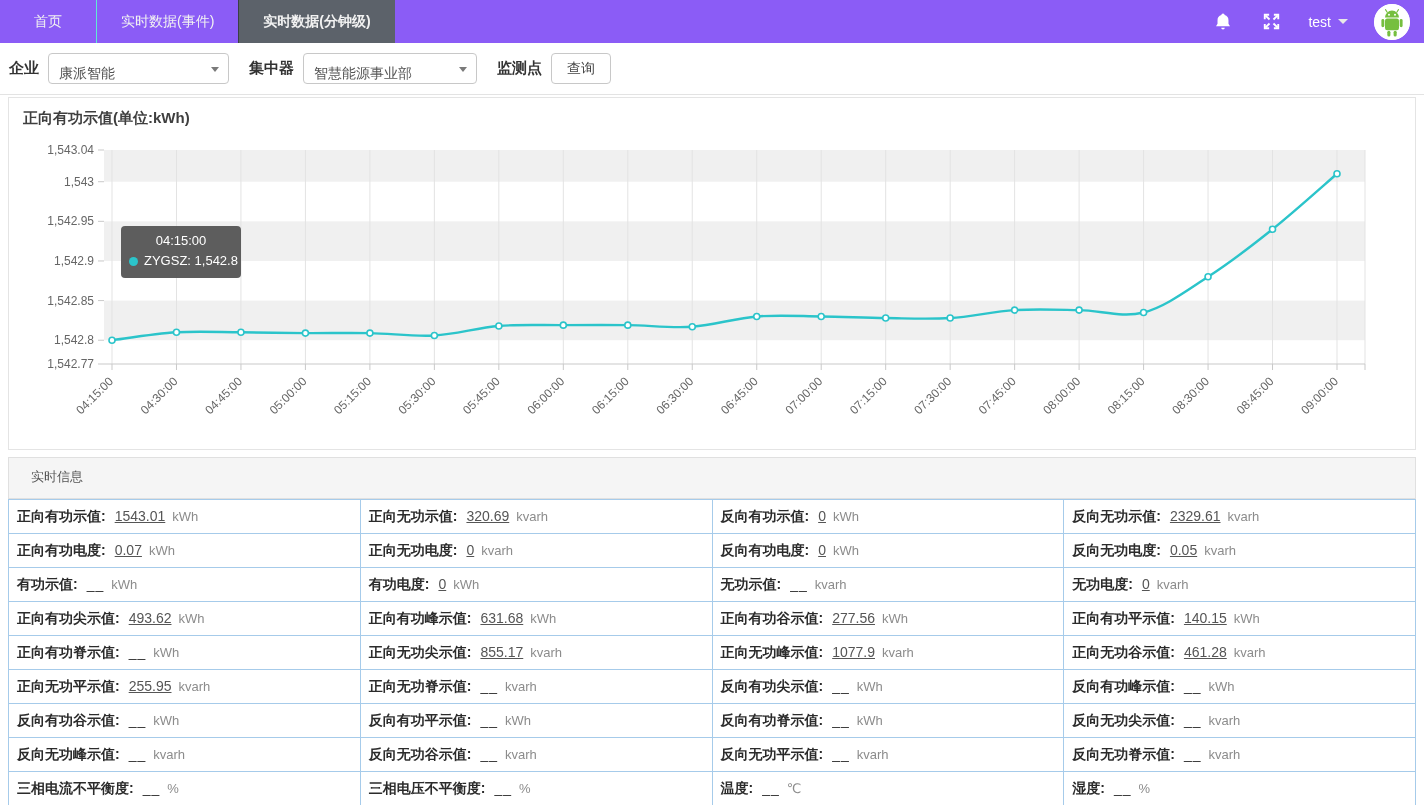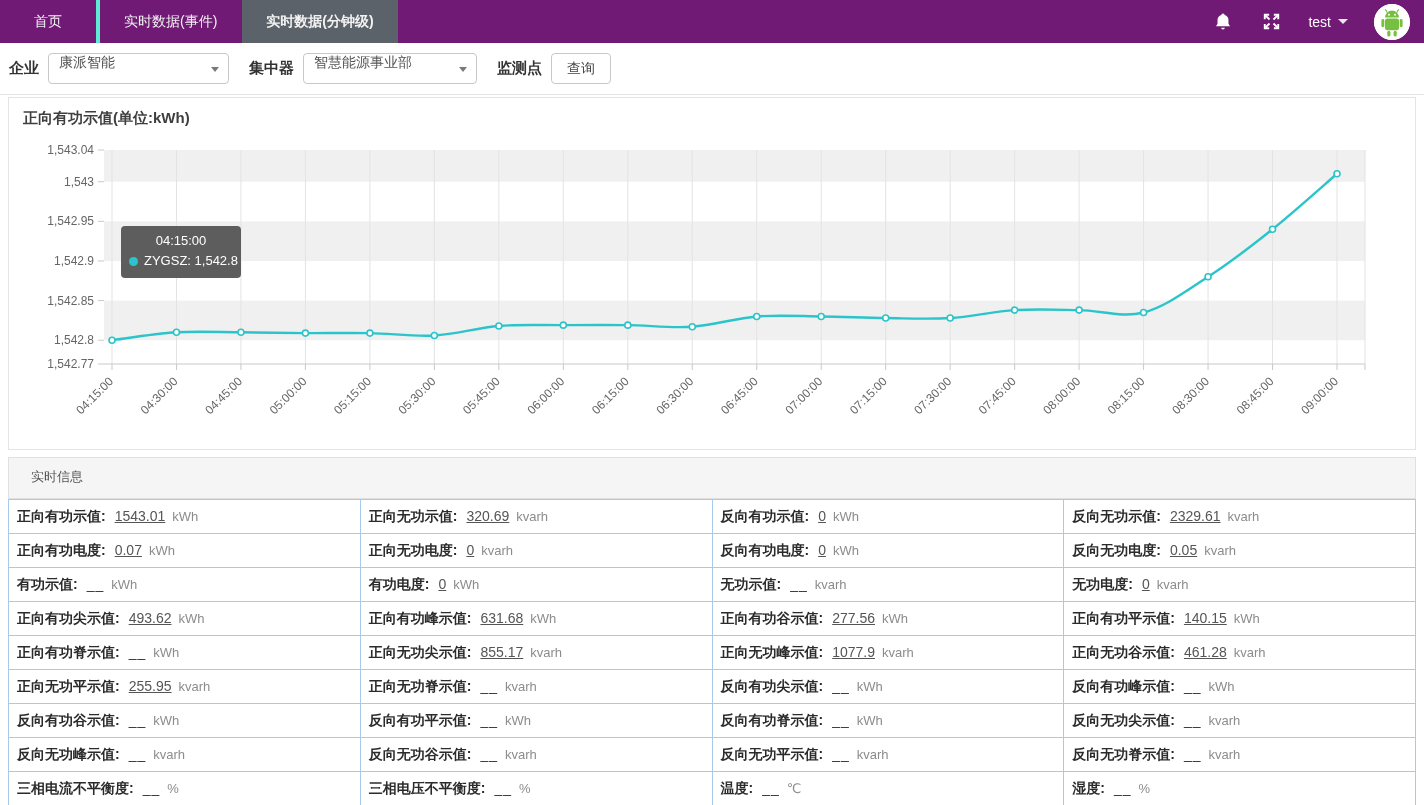--- a/index.html
+++ b/index.html
@@ -1,38 +1,38 @@
 <!DOCTYPE html>
 <html><head>
 <meta charset="utf-8">
 <style>
   * { margin:0; padding:0; box-sizing:border-box; }
   html,body { width:1424px; height:805px; overflow:hidden; background:#fff;
     font-family:"Liberation Sans","DejaVu Sans",sans-serif; }
 
   
-  .navbar { height:43px; background:#701a75; display:flex; align-items:stretch; color:#fff; }
+  .navbar { height:43px; background:#8b5cf6; display:flex; align-items:stretch; color:#fff; }
   .nav-tabs { display:flex; align-items:stretch; }
   .nav-tab { display:flex; align-items:center; padding:0 24px; font-size:14px; color:#f2f2f2;
-    cursor:pointer; border-left:4px solid #5eead4; }
+    cursor:pointer; border-left:1px solid #5eead4; }
   .nav-tab:first-child { border-left:none; padding:0 34px; }
   .nav-tab.active { background:#5c626a; font-weight:bold; border-left:1px solid #3a3f46; }
   .nav-right { margin-left:auto; display:flex; align-items:center; gap:26px; padding-right:14px; }
   .icon-btn { width:22px; height:22px; display:flex; align-items:center; justify-content:center; cursor:pointer; }
   .user-menu { display:flex; align-items:center; gap:7px; font-size:14px; color:#fff; cursor:pointer; }
   .caret-down { width:0; height:0; border-left:5px solid transparent; border-right:5px solid transparent;
     border-top:5px solid #e8e8e8; }
   .avatar { width:36px; height:36px; border-radius:50%; background:#fff; overflow:hidden; cursor:pointer; }
 
   
   .filter-bar { height:52px; display:flex; align-items:center; padding-left:9px;
     border-bottom:1px solid #e3e3e3; background:#fff; }
   .f-label { font-size:15px; font-weight:bold; color:#333; margin-right:9px; }
   .select { position:relative; height:31px; border:1px solid #c8c8c8; border-radius:4px; background:#fff;
-    display:flex; align-items:flex-start; padding:0 28px 0 10px; font-size:14px; color:#555;
+    display:flex; align-items:flex-end; padding:0 28px 0 10px; font-size:14px; color:#555;
     margin-right:20px; cursor:pointer; }
   .select .arrow { position:absolute; right:9px; top:13px; width:0; height:0;
     border-left:4.5px solid transparent; border-right:4.5px solid transparent; border-top:5px solid #7a7a7a; }
   .sel-ent { width:181px; } .sel-con { width:174px; } .sel-pt { width:174px; margin-right:10px; }
   .query-btn { height:31px; padding:0 15px; border:1px solid #c8c8c8; border-radius:4px; background:#fff;
     font-size:14px; color:#444; cursor:pointer; font-family:inherit; }
 
   
   .chart-panel { position:relative; margin:2px 8px 0; height:353px; border:1px solid #e4e4e4; background:#fff; }
   .chart-title { padding:11px 0 0 14px; font-size:15px; font-weight:bold; color:#3f3f3f; }

